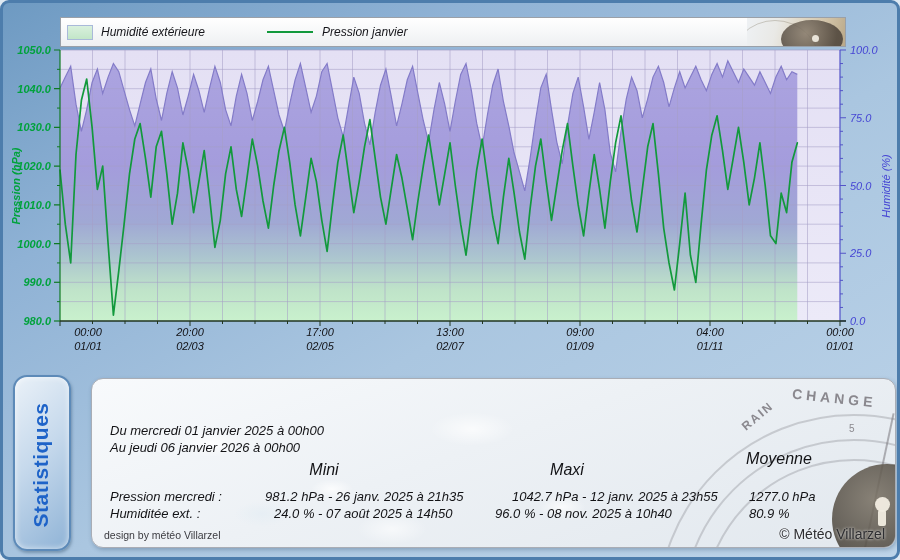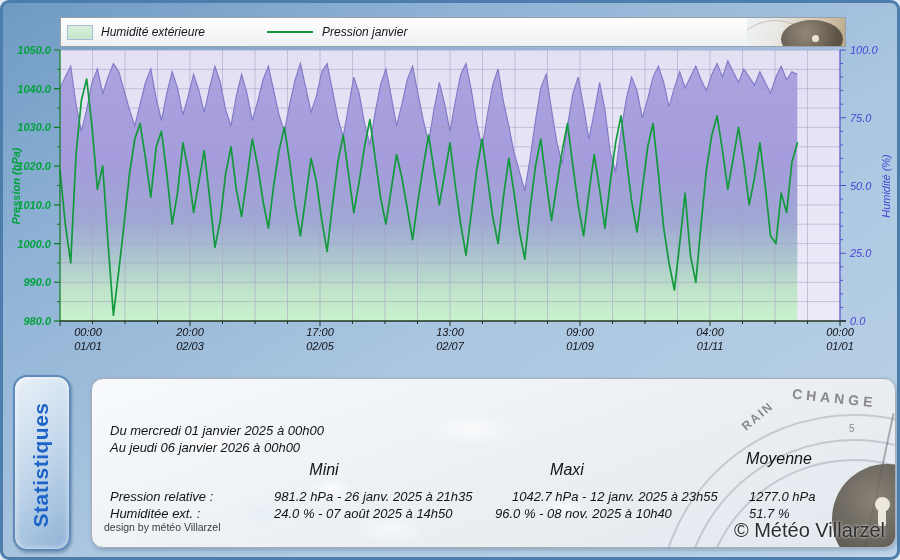--- a/index.html
+++ b/index.html
@@ -46,22 +46,22 @@
     background:
       radial-gradient(ellipse 46px 20px at 120px 64px,rgba(255,255,255,.85),rgba(200,212,222,0) 70%),
       radial-gradient(ellipse 30px 14px at 240px 110px,rgba(255,255,255,.8),rgba(200,212,222,0) 70%),
       radial-gradient(ellipse 60px 24px at 380px 50px,rgba(255,255,255,.7),rgba(196,208,218,0) 70%),
       radial-gradient(ellipse 34px 16px at 470px 128px,rgba(255,255,255,.75),rgba(196,208,218,0) 70%),
       radial-gradient(ellipse 50px 22px at 300px 150px,rgba(255,255,255,.6),rgba(196,208,218,0) 70%),
       radial-gradient(ellipse 40px 18px at 170px 135px,rgba(230,238,244,.9),rgba(196,208,218,0) 70%),
       linear-gradient(160deg,#f8fafc 0%,#edf1f5 45%,#e2e8ee 100%);}
   .stats-text{position:absolute;font-size:13px;font-style:italic;color:#131316;white-space:nowrap;}
   .stats-header{position:absolute;width:90px;text-align:center;font-size:16px;font-style:italic;color:#131316;}
-  .design-credit{position:absolute;left:12px;bottom:14px;font-size:10.5px;color:#3b3b40;}
-  .copyright{position:absolute;right:10px;bottom:5px;font-size:20px;color:#2e2e31;text-shadow:0 0 3px #ffffff;}
+  .design-credit{position:absolute;left:12px;bottom:6px;font-size:10.5px;color:#3b3b40;}
+  .copyright{position:absolute;right:10px;bottom:5px;font-size:14px;color:#2e2e31;text-shadow:0 0 3px #ffffff;}
   
   .ring{position:absolute;border-radius:50%;border:2px solid rgba(110,110,118,.28);}
   .baro-text{position:absolute;color:#8a888e;font-weight:bold;}
   .needle{position:absolute;width:200px;height:2px;background:rgba(120,118,124,.55);
     transform-origin:left center;}
   .baro-cap{position:absolute;width:110px;height:110px;border-radius:50%;
     background:radial-gradient(circle at 38% 32%,#7b7366,#3f3a33 75%);opacity:.88;}
   .baro-key{position:absolute;width:15px;height:15px;border-radius:50%;background:#f2ede1;opacity:.95;}
   .baro-key-stem{position:absolute;width:8px;height:16px;background:#f2ede1;opacity:.95;border-radius:2px;}
 </style>
@@ -255,28 +255,28 @@
     <div class="baro-key-stem" style="left:786px;top:131px;"></div>
 
     <div class="stats-text" style="left:18px;top:44px;">Du mercredi 01 janvier 2025 à 00h00</div>
     <div class="stats-text" style="left:18px;top:61px;">Au jeudi 06 janvier 2026 à 00h00</div>
 
     <div class="stats-header" style="left:187px;top:82px;">Mini</div>
     <div class="stats-header" style="left:430px;top:82px;">Maxi</div>
     <div class="stats-header" style="left:642px;top:71px;">Moyenne</div>
 
     <div>
-      <div class="stats-text" style="left:18px;top:110px;">Pression relative :</div>
-      <div class="stats-text" style="left:182px;top:110px;">981.2 hPa - 26 janv. 2025 à 21h35</div>
+      <div class="stats-text" style="left:18px;top:110px;">Pression mercredi :</div>
+      <div class="stats-text" style="left:173px;top:110px;">981.2 hPa - 26 janv. 2025 à 21h35</div>
       <div class="stats-text" style="left:420px;top:110px;">1042.7 hPa - 12 janv. 2025 à 23h55</div>
       <div class="stats-text" style="left:657px;top:110px;">1277.0 hPa</div>
     </div>
     <div>
       <div class="stats-text" style="left:18px;top:127px;">Humiditée ext. :</div>
       <div class="stats-text" style="left:182px;top:127px;">24.0 % - 07 août 2025 à 14h50</div>
       <div class="stats-text" style="left:403px;top:127px;">96.0 % - 08 nov. 2025 à 10h40</div>
-      <div class="stats-text" style="left:657px;top:127px;">51.7 %</div>
+      <div class="stats-text" style="left:657px;top:127px;">80.9 %</div>
     </div>
 
     <div class="design-credit">design by météo Villarzel</div>
     <div class="copyright">© Météo Villarzel</div>
   </div>
 </div>
 
 </body></html>

